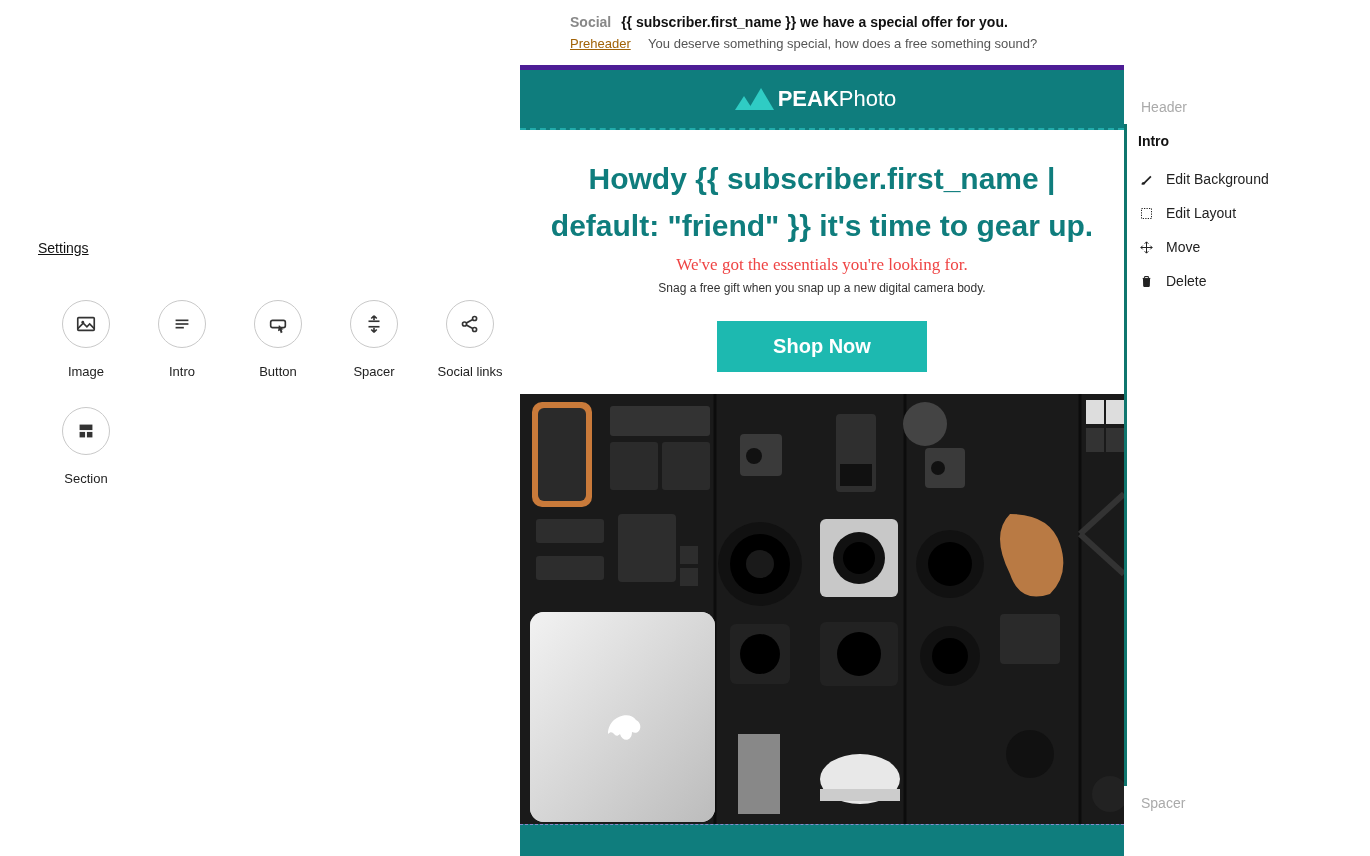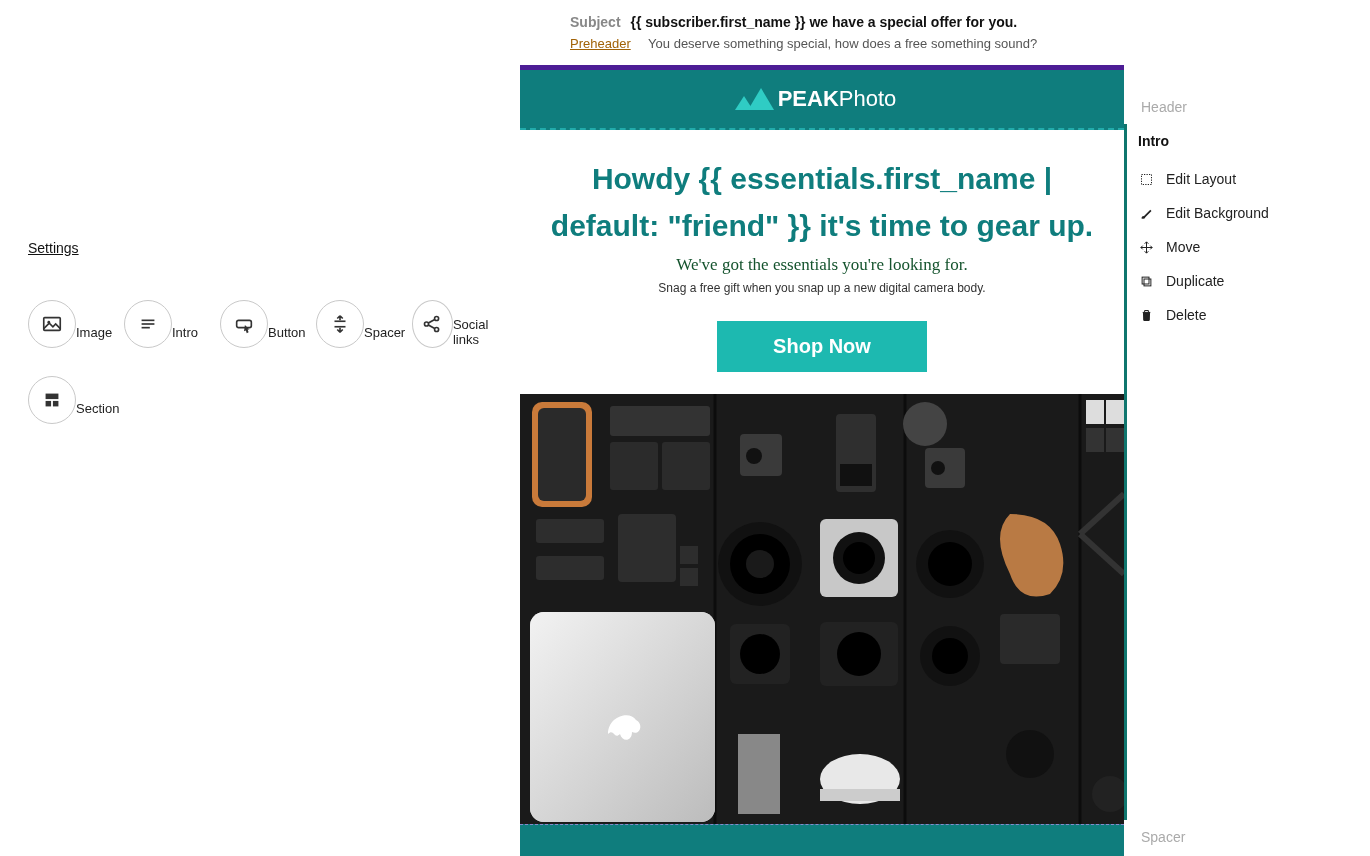--- a/index.html
+++ b/index.html
@@ -8,38 +8,38 @@
       background: #fff;
       width: 1370px;
       height: 856px;
       overflow: hidden;
       display: flex;
     }
     
     .left-panel {
       width: 520px;
       padding-top: 239px;
-      padding-left: 28px;
+      padding-left: 38px;
     }
     .settings-link {
       font-size: 14px;
       text-decoration: underline;
       color: #111;
       cursor: pointer;
       display: inline-block;
       margin-bottom: 44px;
     }
     .palette-grid {
       display: grid;
       grid-template-columns: repeat(5, 96px);
       row-gap: 28px;
     }
     .palette-item {
       display: flex;
-      flex-direction: row;
+      flex-direction: column;
       align-items: center;
       cursor: grab;
       width: 96px;
     }
     .palette-circle {
       width: 48px;
       height: 48px;
       border-radius: 50%;
       border: 1px solid #c9c9c9;
       display: flex;
@@ -101,21 +101,21 @@
       text-align:center;
     }
     .intro-headline {
       color:#0f7d7d;
       font-size:30px;
       font-weight:800;
       line-height:1.55;
       margin-bottom:6px;
     }
     .intro-sub {
-      font-size:17px;color:#14532d;margin-bottom:6px;font-family:Georgia,serif;
+      font-size:17px;color:#ef4444;margin-bottom:6px;font-family:Georgia,serif;
     }
     .intro-small {
       font-size:12px;color:#333;margin-bottom:26px;font-family:Arial,sans-serif;
     }
     .shop-btn {
       display:inline-block;
       background:#1db9b0;
       color:#fff;
       font-weight:700;
       font-size:20px;
@@ -232,33 +232,33 @@
             <rect x="13" y="13" width="6" height="6" fill="#333" stroke="none"></rect>
           </svg>
       </div>
       <div class="palette-label">Section</div>
     </div>
   </div>
 </div>
 
 <div class="canvas-wrap">
   <div class="subject-bar">
-    <span class="lbl">Subject</span>
+    <span class="lbl">Social</span>
     <span class="val">{{ subscriber.first_name }} we have a special offer for you.</span>
   </div>
   <div class="preheader-bar">
     <span class="lbl">Preheader</span>
     <span>You deserve something special, how does a free something sound?</span>
   </div>
   <div class="email-header">
     <div class="logo-tri"></div>
     <div class="brand"><b>PEAK</b><span>Photo</span></div>
   </div>
   <div class="intro-section">
-    <div class="intro-headline">Howdy {{ essentials.first_name | default: "friend" }} it's time to gear up.</div>
+    <div class="intro-headline">Howdy {{ subscriber.first_name | default: "friend" }} it's time to gear up.</div>
     <div class="intro-sub">We've got the essentials you're looking for.</div>
     <div class="intro-small">Snag a free gift when you snap up a new digital camera body.</div>
     <button class="shop-btn">Shop Now</button>
   </div>
   <div class="hero-image">
     <svg width="604" height="430" viewBox="0 0 604 430">
       <rect width="604" height="430" fill="#1a1a1a"></rect>
       <line x1="195" y1="0" x2="195" y2="430" stroke="#0c0c0c" stroke-width="3"></line>
       <line x1="385" y1="0" x2="385" y2="430" stroke="#0c0c0c" stroke-width="3"></line>
       <line x1="560" y1="0" x2="560" y2="430" stroke="#0c0c0c" stroke-width="3"></line>
@@ -339,42 +339,35 @@
   <div class="spacer-block"></div>
 </div>
 
 <div class="right-panel">
   <div class="section-label">Header</div>
   <div class="intro-wrapper">
     <div class="section-label active" style="border-left:none;padding-left:11px">Intro</div>
     <div class="action-list" style="border-left:none">
       <div class="action-item">
         <svg viewBox="0 0 24 24">
+            <path d="M4 20 c0 -4 4 -4 4 -4 l10 -10 l2 2 l-10 10 c0 0 0 4 -6 2 z" fill="#222" stroke="none"></path>
+          </svg>
+        <span>Edit Background</span>
+      </div>
+      <div class="action-item">
+        <svg viewBox="0 0 24 24">
             <rect x="4" y="4" width="16" height="16" stroke-dasharray="2 2"></rect>
           </svg>
         <span>Edit Layout</span>
       </div>
       <div class="action-item">
         <svg viewBox="0 0 24 24">
-            <path d="M4 20 c0 -4 4 -4 4 -4 l10 -10 l2 2 l-10 10 c0 0 0 4 -6 2 z" fill="#222" stroke="none"></path>
-          </svg>
-        <span>Edit Background</span>
-      </div>
-      <div class="action-item">
-        <svg viewBox="0 0 24 24">
             <path d="M12 3 L12 21 M3 12 L21 12 M12 3 L9 6 M12 3 L15 6 M12 21 L9 18 M12 21 L15 18 M3 12 L6 9 M3 12 L6 15 M21 12 L18 9 M21 12 L18 15"></path>
           </svg>
         <span>Move</span>
-      </div>
-      <div class="action-item">
-        <svg viewBox="0 0 24 24">
-            <rect x="8" y="8" width="11" height="11"></rect>
-            <rect x="5" y="5" width="11" height="11"></rect>
-          </svg>
-        <span>Duplicate</span>
       </div>
       <div class="action-item">
         <svg viewBox="0 0 24 24">
             <path d="M6 7 L18 7 M9 7 L9 4 L15 4 L15 7 M7 7 L8 20 L16 20 L17 7" fill="none"></path>
             <rect x="7" y="7" width="10" height="13" fill="#222" stroke="none"></rect>
           </svg>
         <span>Delete</span>
       </div>
     </div>
   </div>

